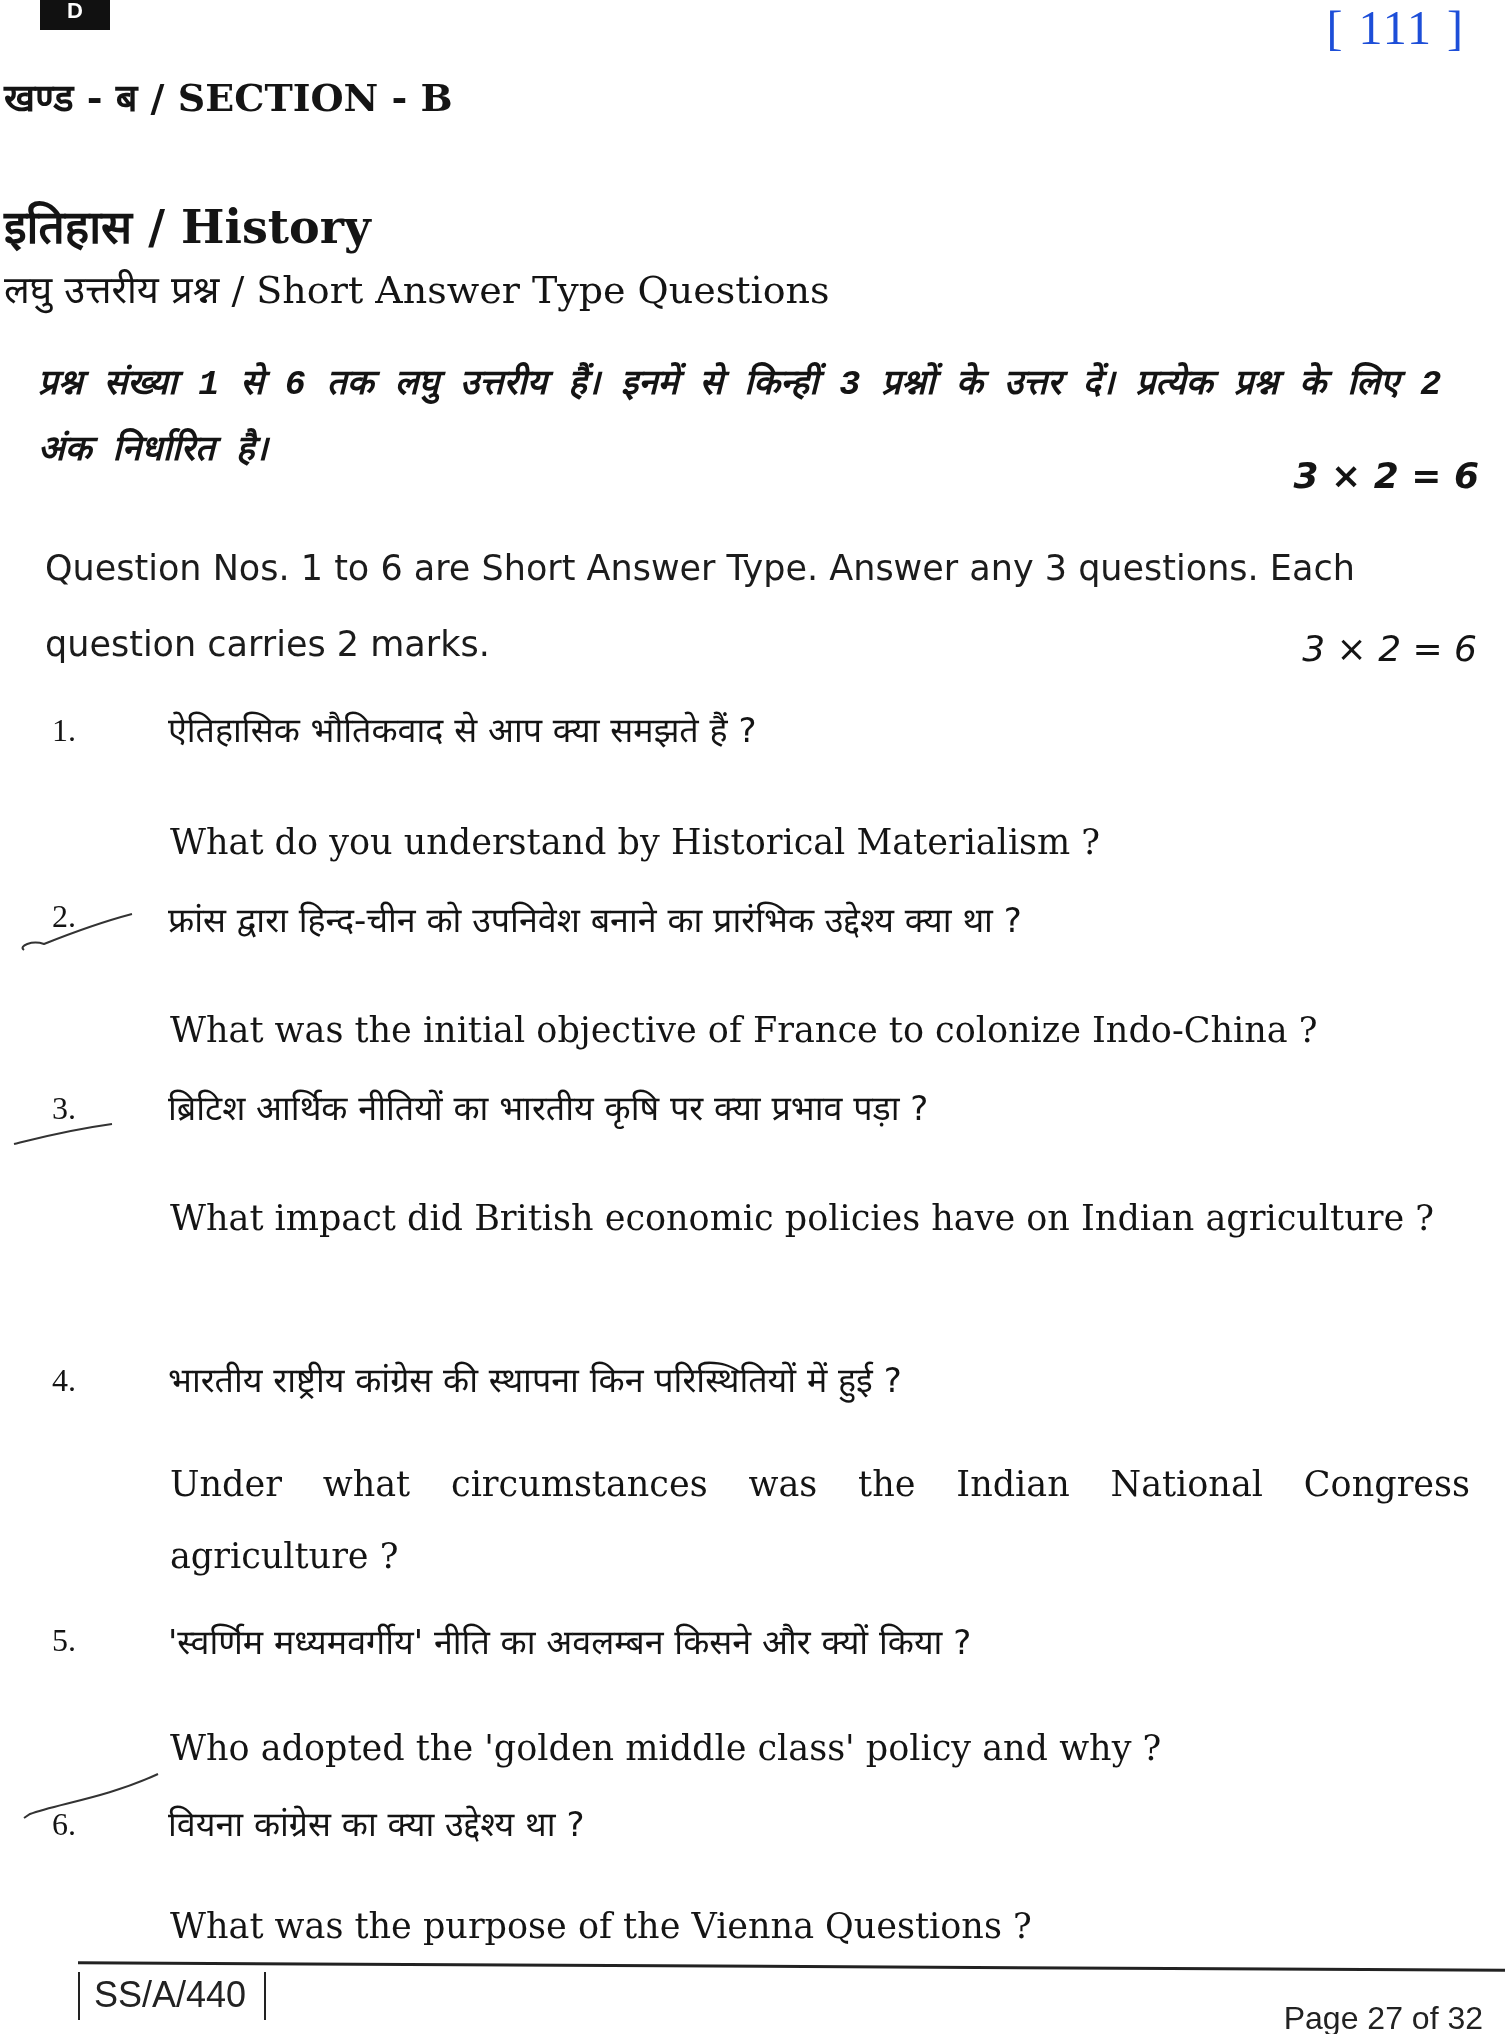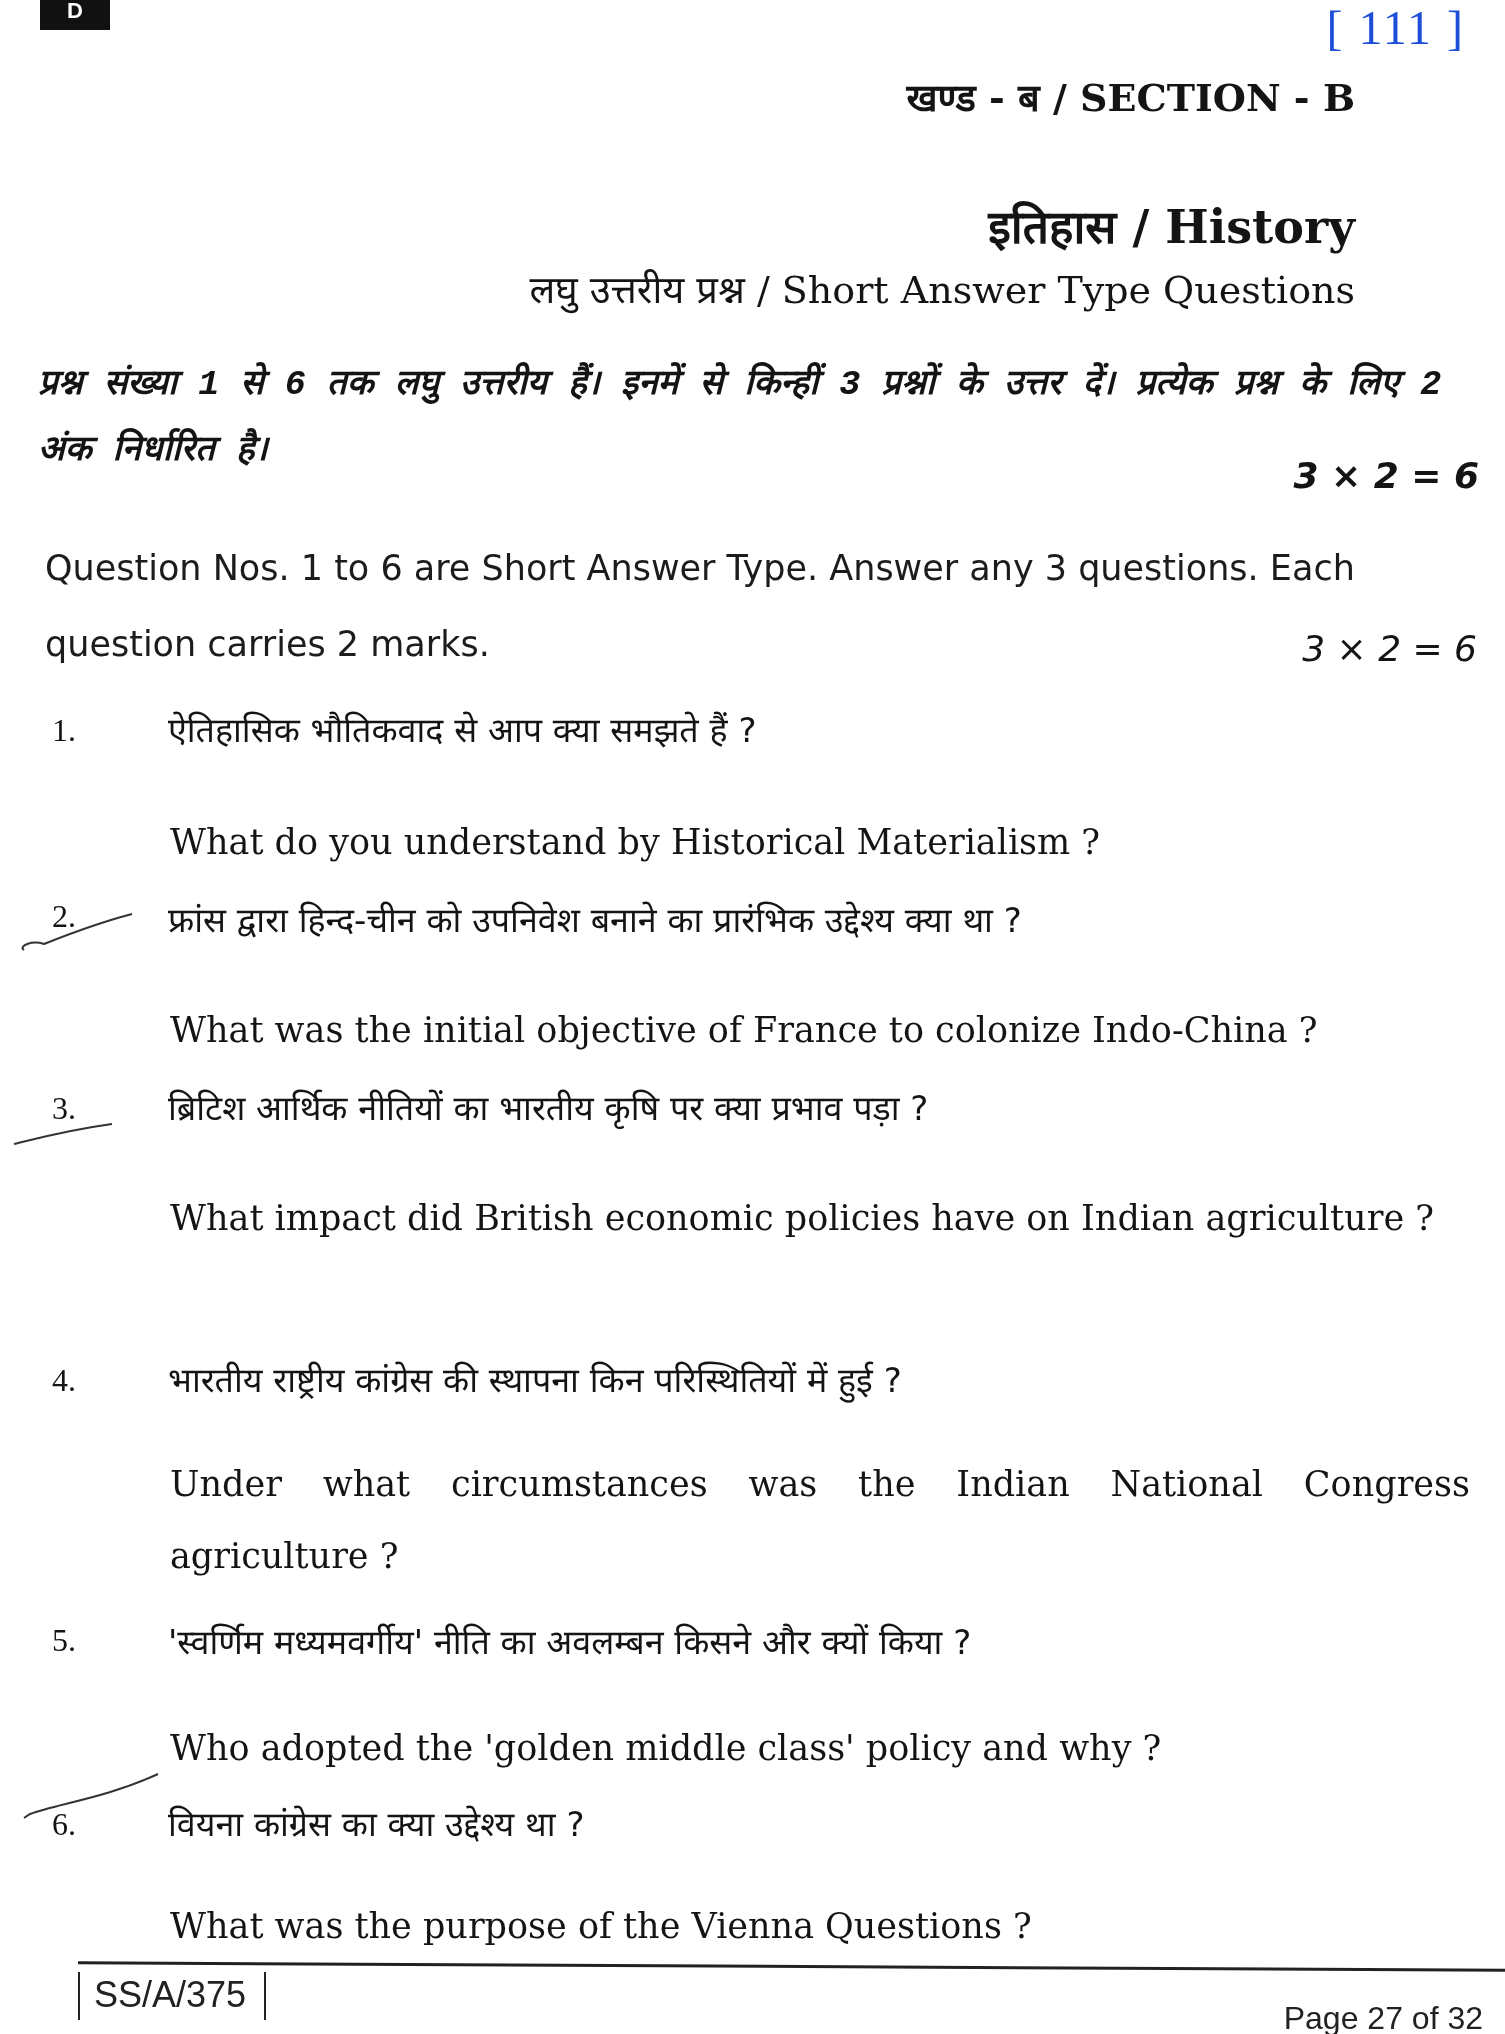--- a/index.html
+++ b/index.html
@@ -10,21 +10,21 @@
   .abs { position: absolute; }
   .corner-tab {
     left: 40px; top: 0; width: 70px; height: 30px; background: #111;
     color: #fff; font-family: "Liberation Sans", sans-serif; font-weight: bold;
     font-size: 22px; text-align: center; line-height: 22px; overflow: hidden;
   }
   .page-code {
     right: 40px; top: 0; font-family: "Liberation Serif", serif;
     font-size: 48px; color: #1d4ed8; letter-spacing: 2px;
   }
-  .center { left: 12px; width: 1343px; text-align: right; }
+  .center { left: 4px; width: 1343px; text-align: left; }
   .section-title { top: 70px; font-size: 38px; font-weight: bold; }
   .subject-title { top: 165px; font-size: 46px; font-weight: bold; margin-top: 29px; }
   .type-title { top: 262px; font-size: 38px; font-weight: normal; }
   .instr-hi {
     left: 38px; width: 1440px; top: 352px; font-size: 35px; font-weight: bold;
     font-style: italic; line-height: 66px; font-family: Liberation Mono, monospace;
   }
   .marks-hi { right: 26px; top: 455px; font-size: 36px; font-weight: bold; font-style: italic; font-family: "DejaVu Sans", sans-serif; }
   .instr-en {
     left: 45px; width: 1440px; top: 530px; font-size: 35px; 
@@ -85,14 +85,14 @@
 <div class="abs q-en" style="top:1712px">Who adopted the 'golden middle class' policy and why ?</div>
 
 <svg class="abs" style="left:16px;top:1768px" width="150" height="60">
   <path class="tick" d="M8 50 L 14 46 C 40 36, 90 30, 142 6"></path>
 </svg>
 <div class="abs q-num" style="top:1806px">6.</div>
 <div class="abs q-hi" style="top:1800px">वियना कांग्रेस का क्या उद्देश्य था ?</div>
 <div class="abs q-en" style="top:1890px">What was the purpose of the Vienna Questions ?</div>
 
 <div class="abs footer-line"></div>
-<div class="abs footer-code">SS/A/375</div>
+<div class="abs footer-code">SS/A/440</div>
 <div class="abs footer-page">Page 27 of 32</div>
 
 </body></html>

